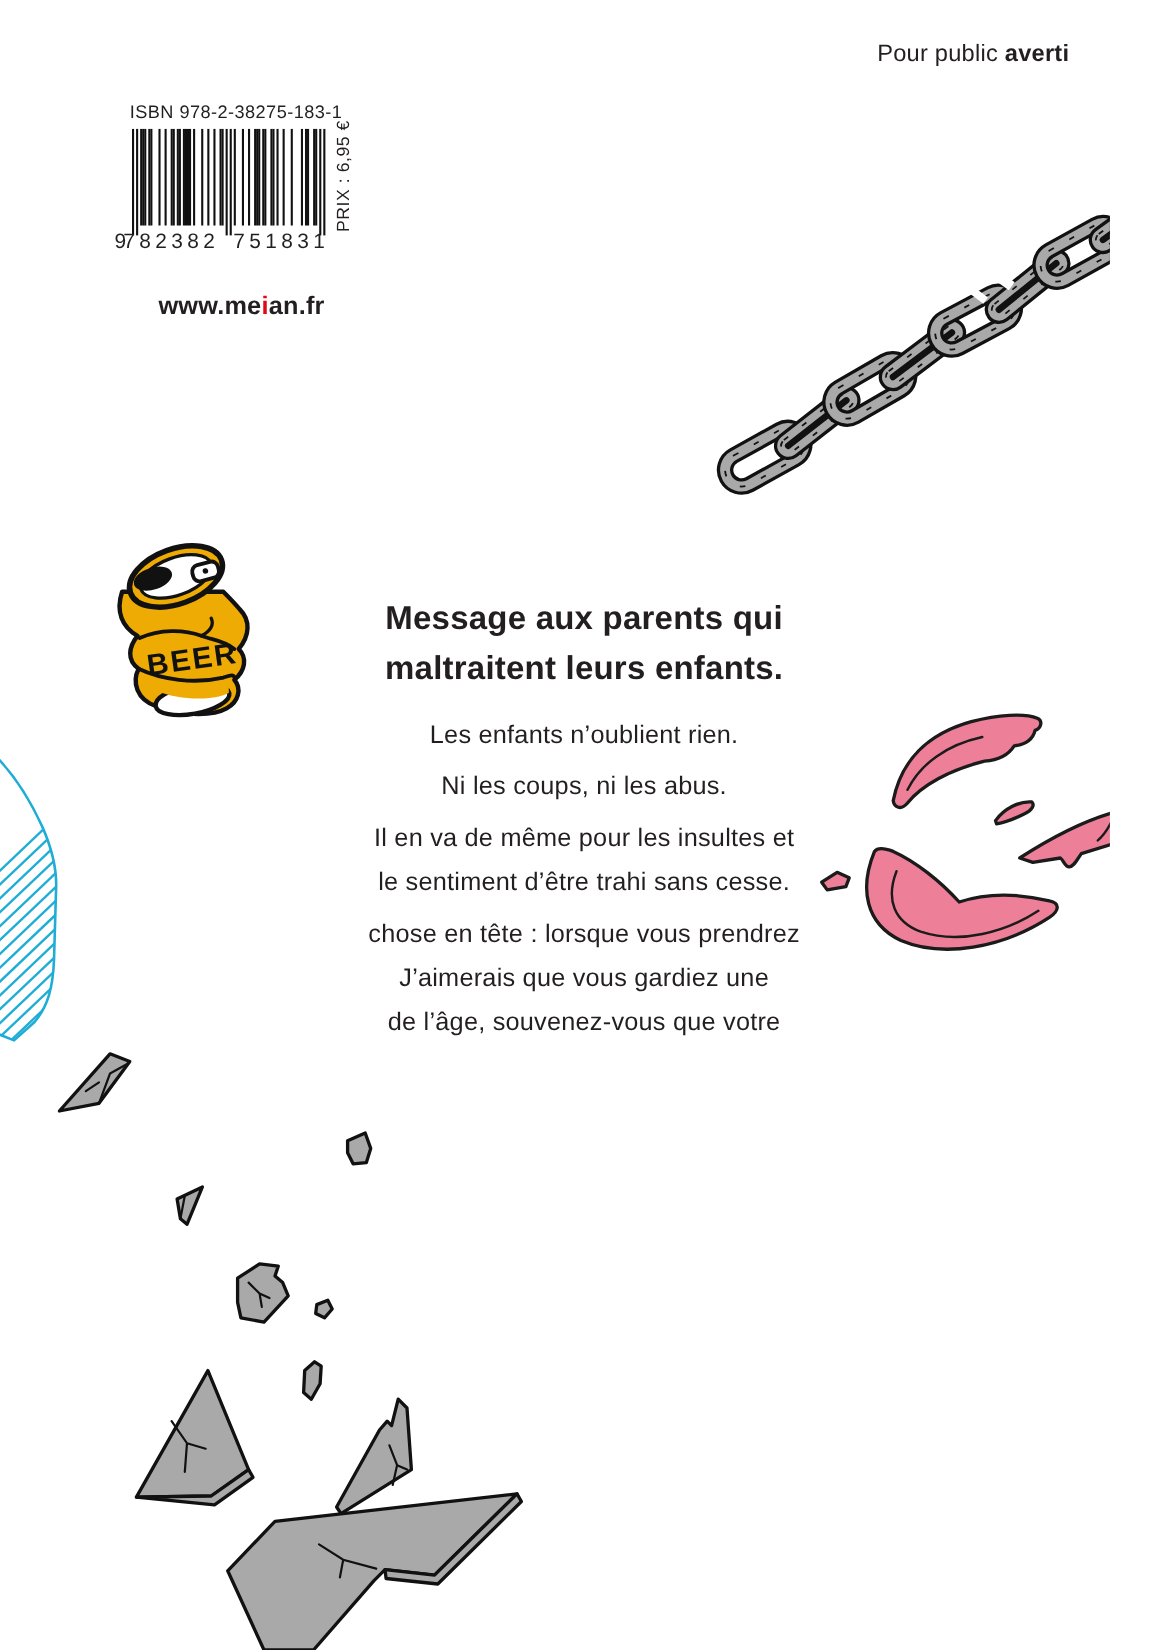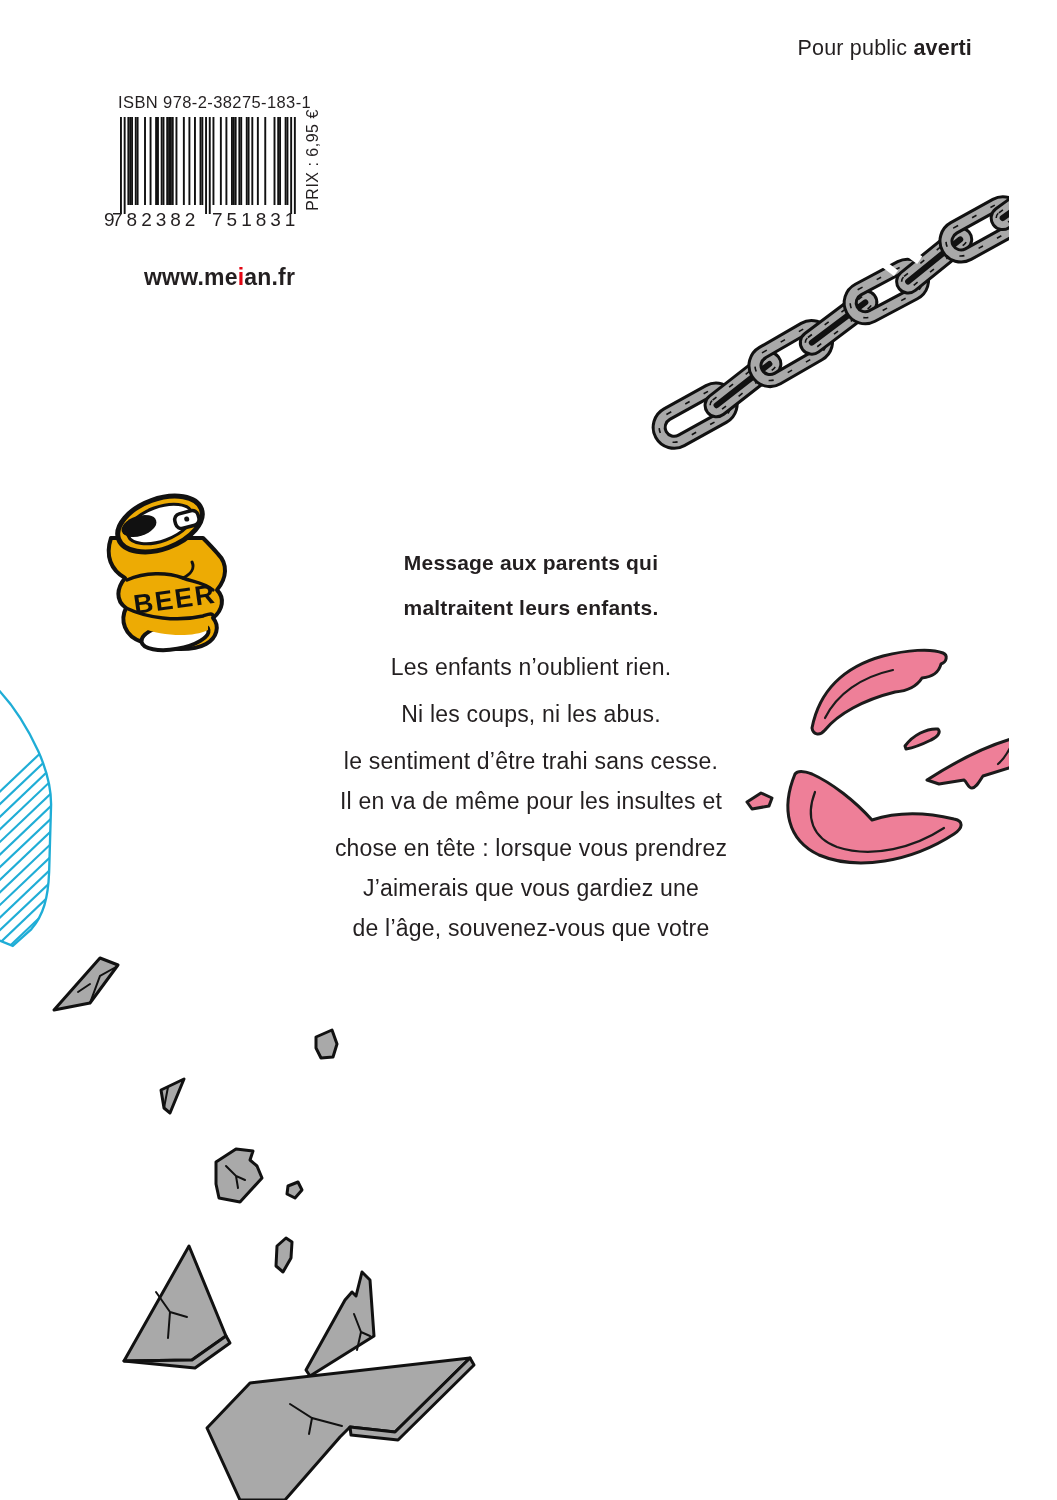--- a/index.html
+++ b/index.html
@@ -15,21 +15,21 @@
   .bc-svg rect{fill:#111;}
   .bc-digit-lead{position:absolute;left:4px;top:116px;font-size:19px;}
   .bc-digits-left{position:absolute;left:12px;top:116px;width:76px;text-align:center;font-size:19px;letter-spacing:4px;white-space:nowrap;}
   .bc-digits-right{position:absolute;left:112px;top:116px;width:76px;text-align:right;font-size:19px;letter-spacing:4px;white-space:nowrap;}
   .price{position:absolute;left:148px;top:58px;width:130px;height:18px;transform:rotate(-90deg);
          font-size:16px;text-align:center;letter-spacing:.5px;white-space:nowrap;}
   .website{position:absolute;left:44px;top:155px;font-size:23px;font-weight:700;letter-spacing:.2px;white-space:nowrap;margin-top:16px;}
   .website .red{color:#e30613;}
   
   .blurb{position:absolute;left:298px;top:540px;width:466px;text-align:center;}
-  .blurb h2{margin:0 0 17px;font-size:21px;line-height:45px;font-weight:bold;letter-spacing:.2px;}
+  .blurb h2{margin:0 0 17px;font-size:30px;line-height:45px;font-weight:bold;letter-spacing:.2px;}
   .blurb p{margin:0 0 7px;font-size:23px;line-height:40px;letter-spacing:.2px;}
   .blurb .ln{display:block;}
   
   .ill{position:absolute;}
   .chain-svg{left:650px;top:160px;}
   .can-svg{left:95px;top:478px;}
   .hatch-svg{left:0;top:690px;}
   .pink-svg{left:735px;top:640px;}
   .gray-svg{left:40px;top:940px;}
 </style>
@@ -246,22 +246,22 @@
         <span class="ln">Message aux parents qui</span>
         <span class="ln">maltraitent leurs enfants.</span>
       </h2>
     <p>
         <span class="ln">Les enfants n’oublient rien.</span>
       </p>
     <p>
         <span class="ln">Ni les coups, ni les abus.</span>
       </p>
     <p>
+        <span class="ln">Il en va de même pour les insultes et</span>
         <span class="ln">le sentiment d’être trahi sans cesse.</span>
-        <span class="ln">Il en va de même pour les insultes et</span>
       </p>
     <p>
         <span class="ln">chose en tête : lorsque vous prendrez</span>
         <span class="ln">J’aimerais que vous gardiez une</span>
         <span class="ln">de l’âge, souvenez-vous que votre</span>
       </p>
   </div>
 
 </div>
 

